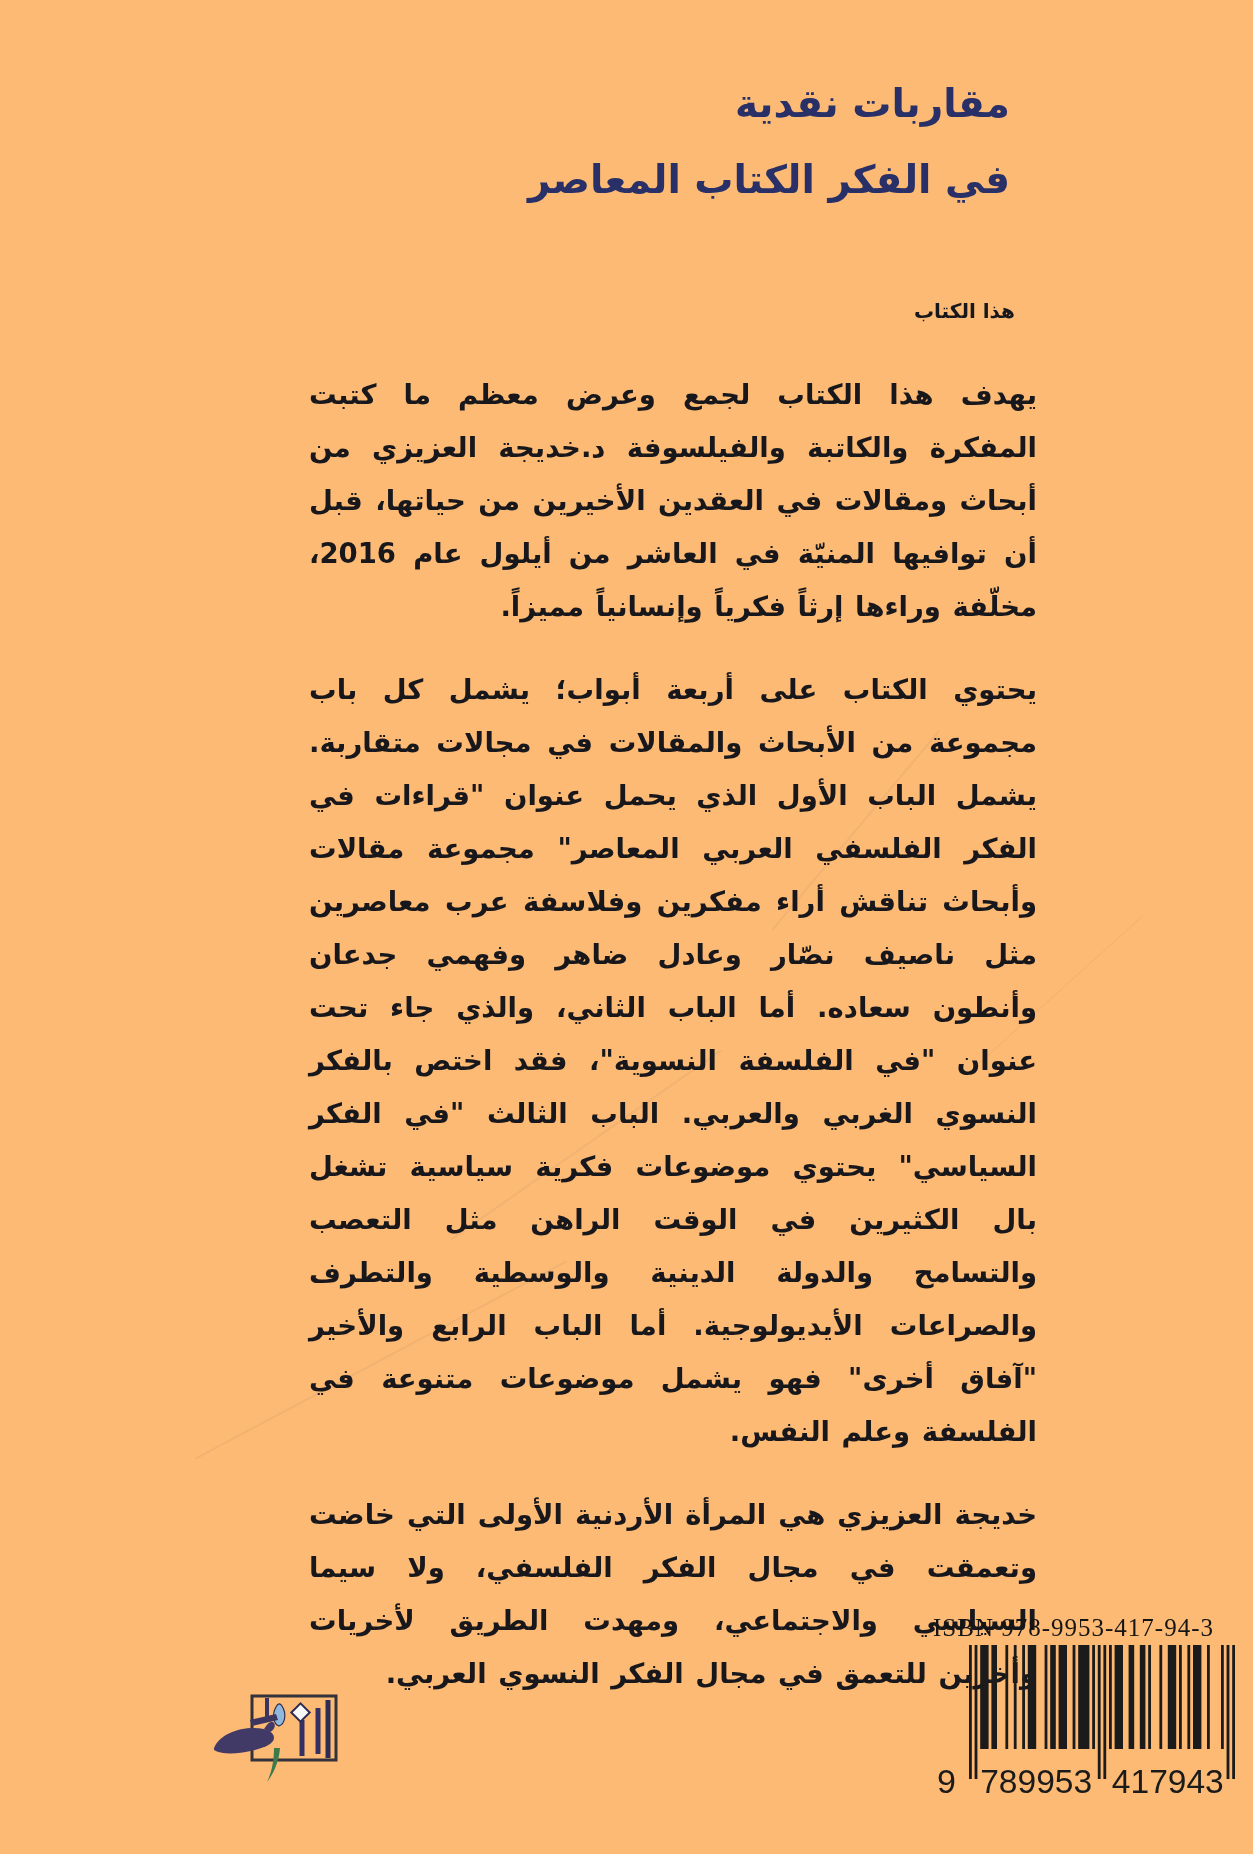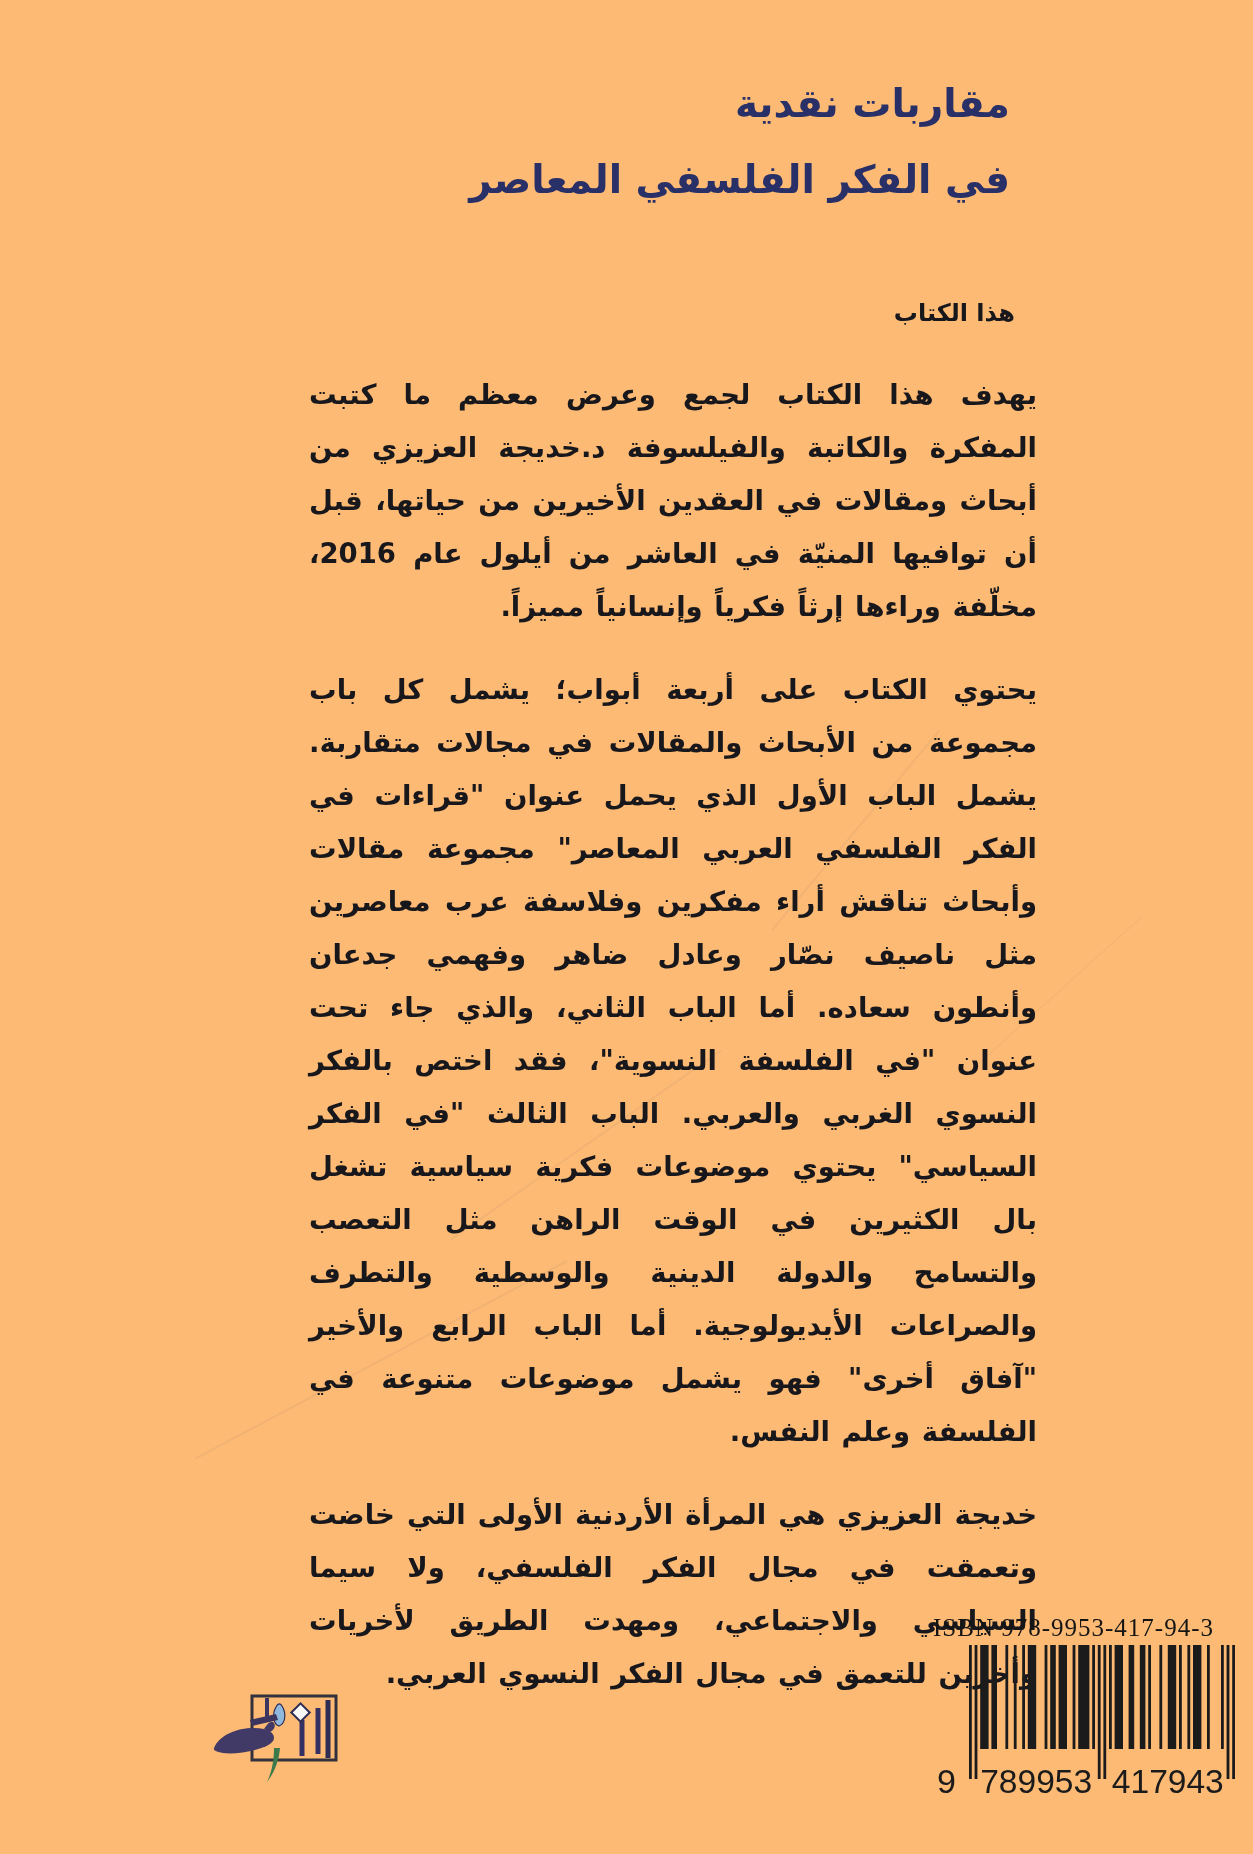--- a/index.html
+++ b/index.html
@@ -16,21 +16,21 @@
     position:absolute;top:66px;right:243px;
     direction:rtl;text-align:right;
     color:var(--title-color,#283067);
     font-weight:bold;
   }
   .title-line{font-size:39px;line-height:76px;white-space:nowrap;letter-spacing:0;}
   
   .section-heading{
     position:absolute;top:299px;right:238px;
     direction:rtl;
-    font-size:24px;font-weight:bold;
+    font-size:20px;font-weight:bold;
     color:var(--text-color,#17171c);
     white-space:nowrap;
   }
   
   .body-text{
     position:absolute;top:368px;right:216px;left:300px;
     direction:rtl;
   }
   .body-text p{
     margin:0 0 30px 9px;
@@ -71,21 +71,21 @@
 
 <div class="page">
 
   <div class="scratch s1"></div>
   <div class="scratch s2"></div>
   <div class="scratch s3"></div>
   <div class="scratch s4"></div>
 
   <div class="title-block">
     <div class="title-line">مقاربات نقدية</div>
-    <div class="title-line">في الفكر الفلسفي المعاصر</div>
+    <div class="title-line">في الفكر الكتاب المعاصر</div>
   </div>
 
   <div class="section-heading">هذا الكتاب</div>
 
   <div class="body-text" id="paragraphs">
       <p>يهدف هذا الكتاب لجمع وعرض معظم ما كتبت المفكرة والكاتبة والفيلسوفة د.خديجة العزيزي من أبحاث ومقالات في العقدين الأخيرين من حياتها، قبل أن توافيها المنيّة في العاشر من أيلول عام 2016، مخلّفة وراءها إرثاً فكرياً وإنسانياً مميزاً.</p>
       <p>يحتوي الكتاب على أربعة أبواب؛ يشمل كل باب مجموعة من الأبحاث والمقالات في مجالات متقاربة. يشمل الباب الأول الذي يحمل عنوان "قراءات في الفكر الفلسفي العربي المعاصر" مجموعة مقالات وأبحاث تناقش أراء مفكرين وفلاسفة عرب معاصرين مثل ناصيف نصّار وعادل ضاهر وفهمي جدعان وأنطون سعاده. أما الباب الثاني، والذي جاء تحت عنوان "في الفلسفة النسوية"، فقد اختص بالفكر النسوي الغربي والعربي. الباب الثالث "في الفكر السياسي" يحتوي موضوعات فكرية سياسية تشغل بال الكثيرين في الوقت الراهن مثل التعصب والتسامح والدولة الدينية والوسطية والتطرف والصراعات الأيديولوجية. أما الباب الرابع والأخير "آفاق أخرى" فهو يشمل موضوعات متنوعة في الفلسفة وعلم النفس.</p>
       <p>خديجة العزيزي هي المرأة الأردنية الأولى التي خاضت وتعمقت في مجال الفكر الفلسفي، ولا سيما السياسي والاجتماعي، ومهدت الطريق لأخريات وأخرين للتعمق في مجال الفكر النسوي العربي.</p>
     </div>
 

